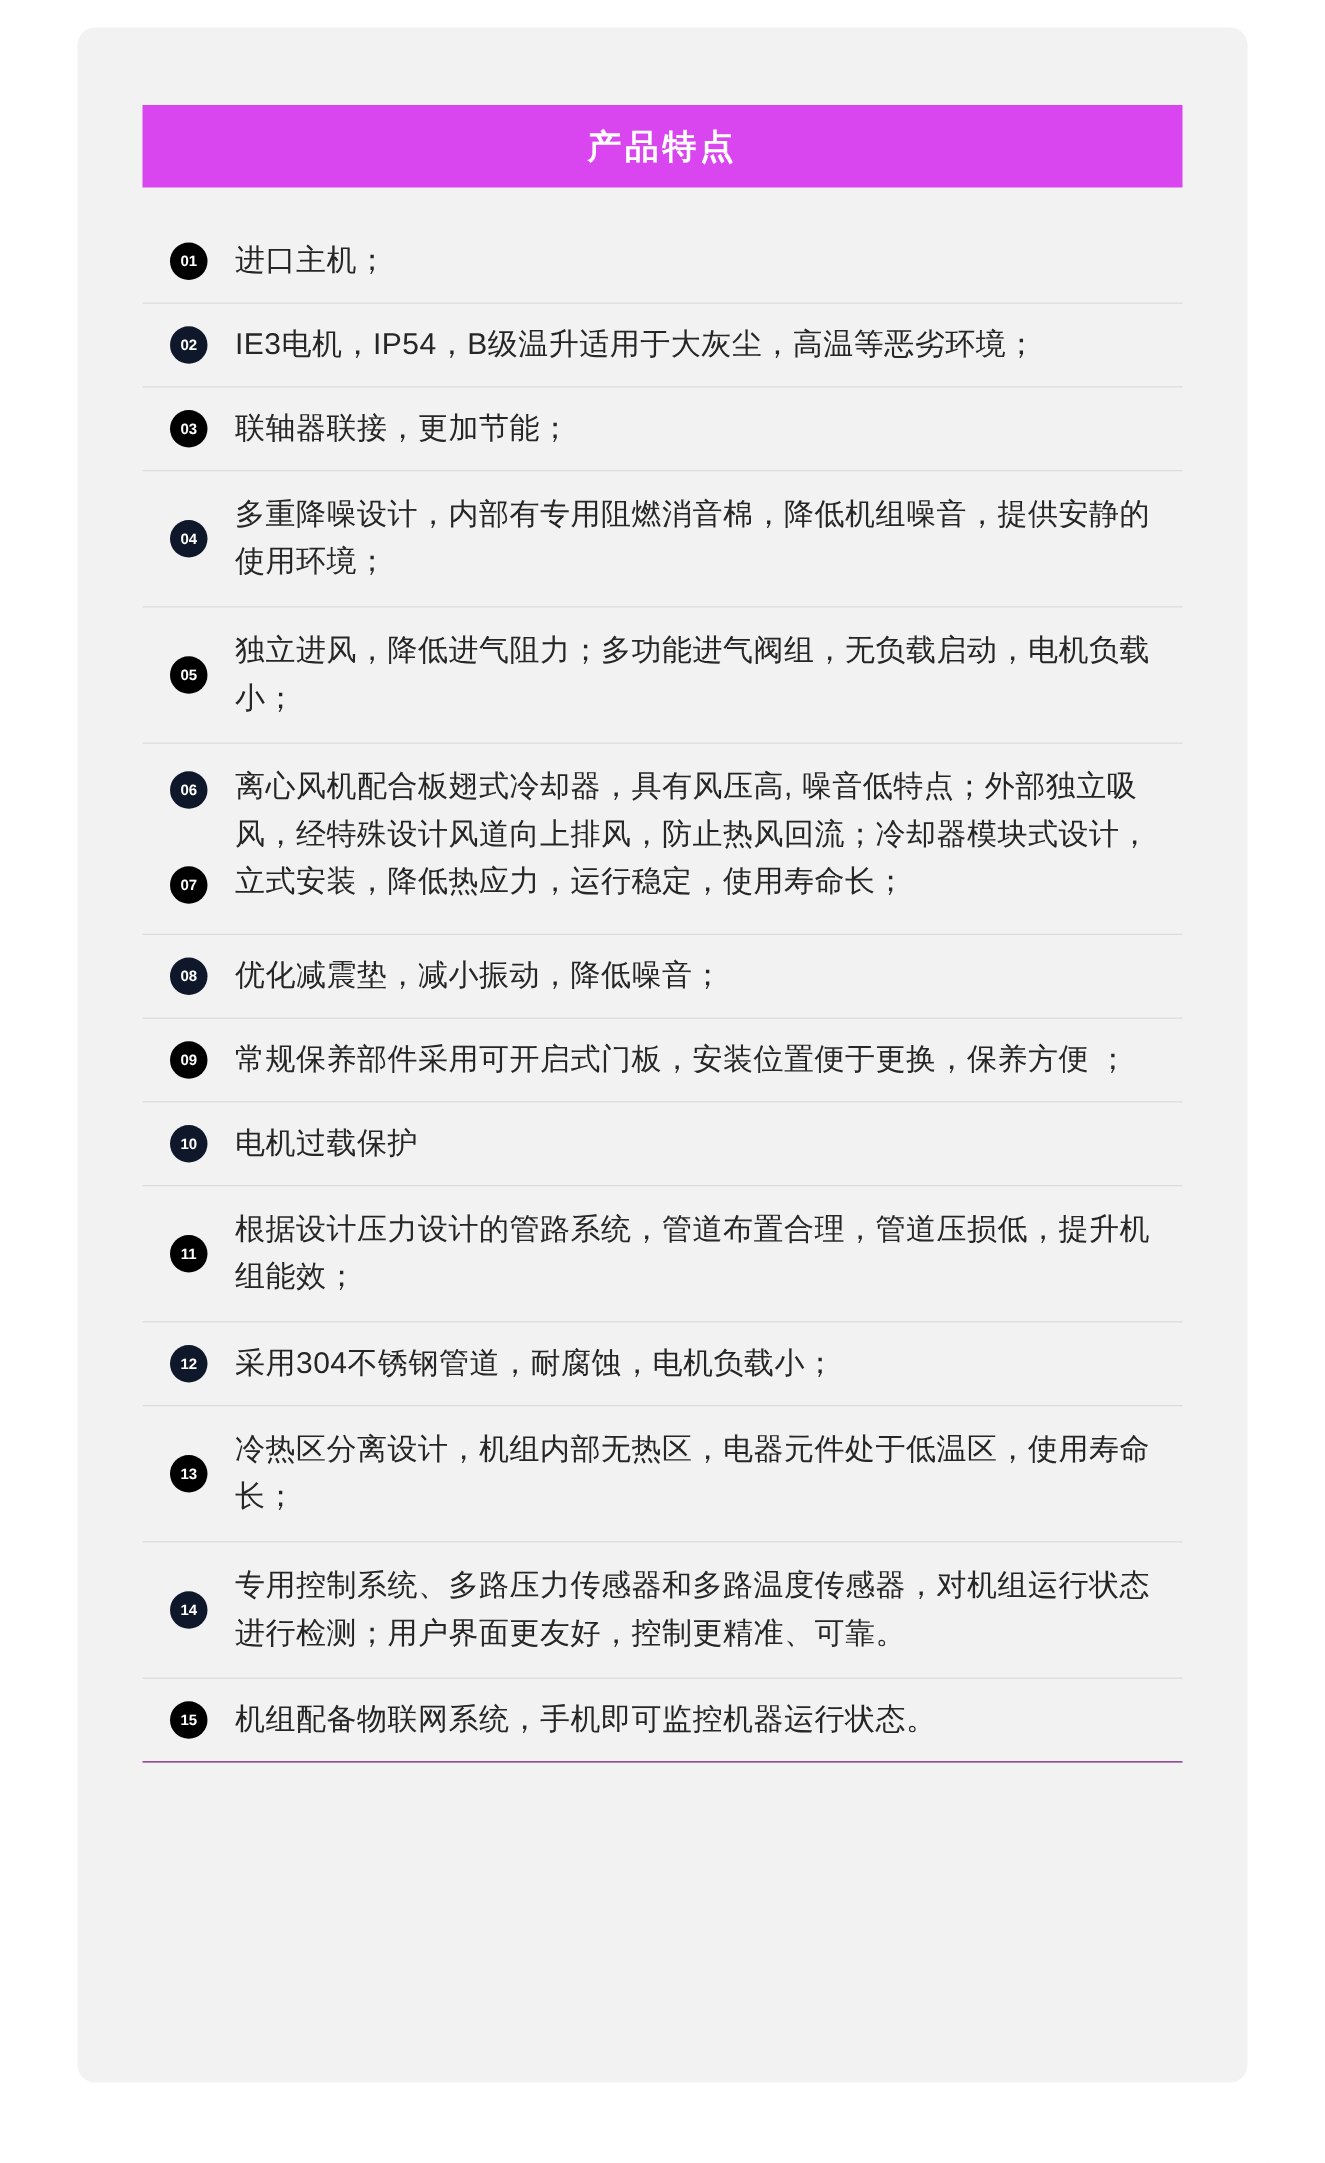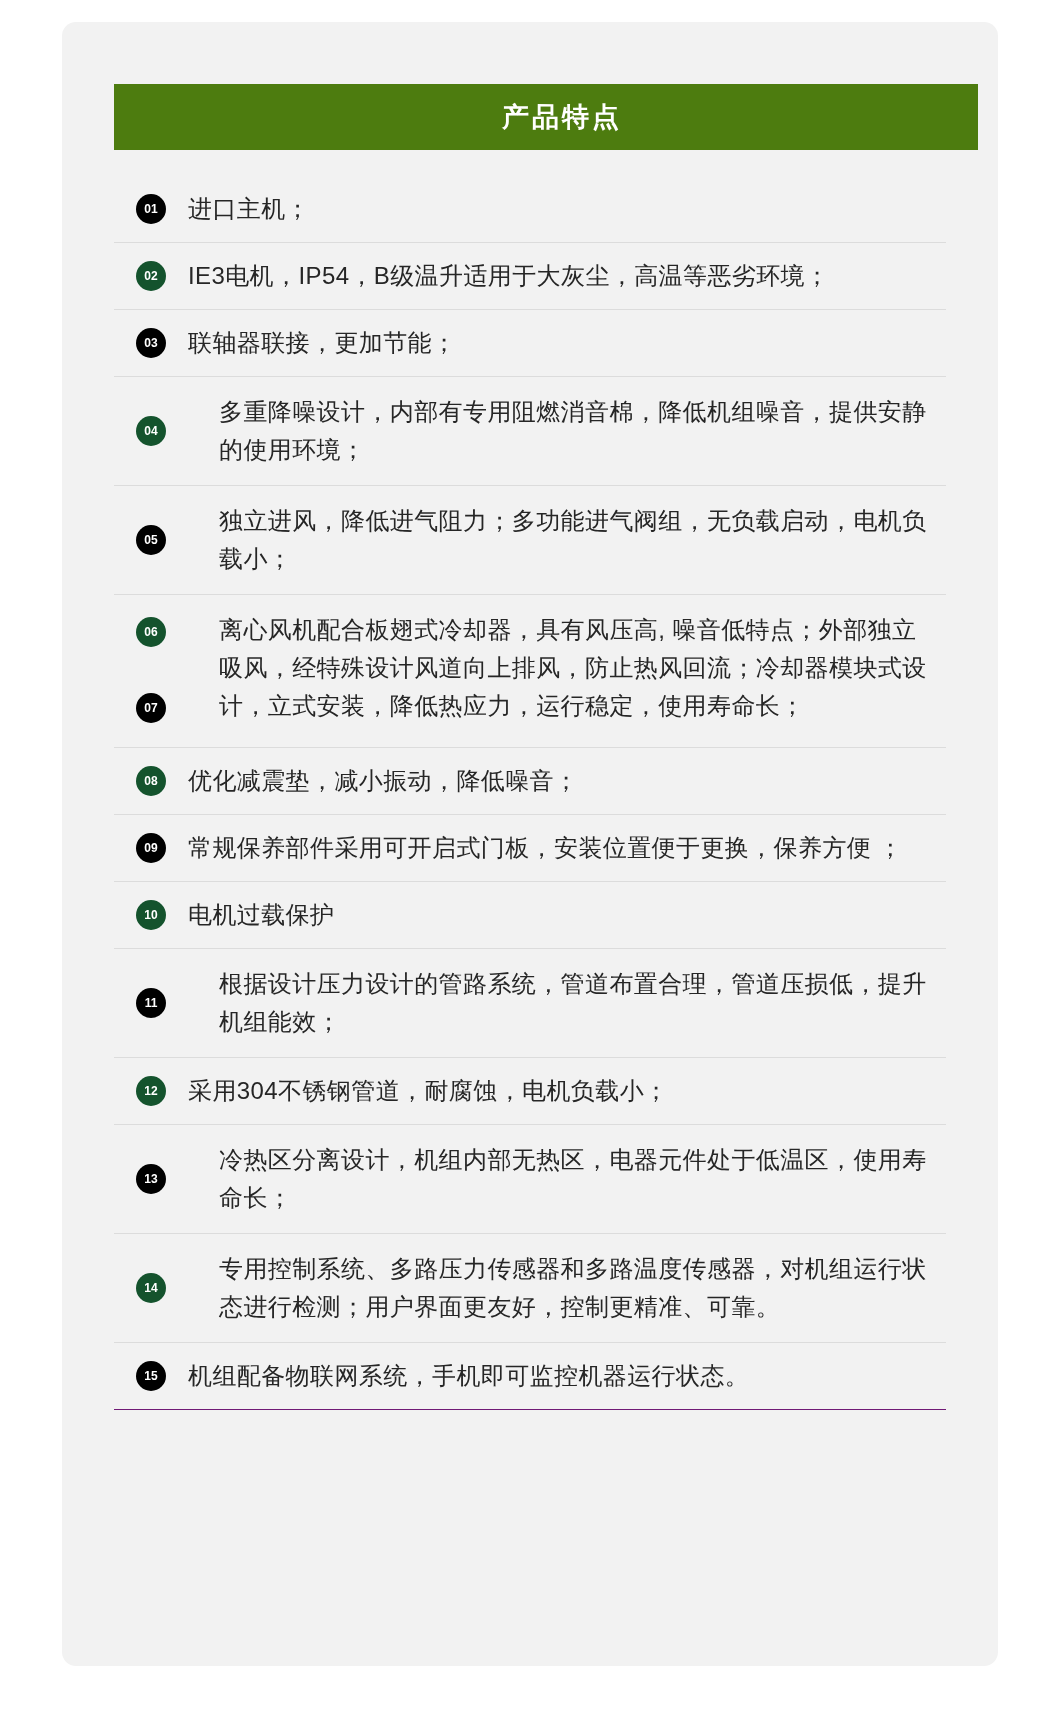--- a/index.html
+++ b/index.html
@@ -29,26 +29,25 @@
     height: 1644px;
     background: #f2f2f2;
     border-radius: 14px;
     box-sizing: border-box;
     padding: 62px 52px 52px 52px;
   }
 
   .title-bar {
     width: 832px;
     height: 66px;
-    background: #4d7c0f;
+    background: #d946ef;
     display: flex;
     align-items: center;
     justify-content: center;
     margin-bottom: 26px;
-    padding-left: 32px;
   }
   .title-bar .title-text {
     color: #ffffff;
     font-size: 27px;
     font-weight: bold;
     letter-spacing: 3px;
   }
 
   .list {
     width: 832px;
@@ -82,41 +81,40 @@
     display: flex;
     align-items: center;
     justify-content: center;
     color: #ffffff;
     font-size: 12px;
     font-weight: bold;
     line-height: 1;
     box-sizing: border-box;
   }
   .badge.green { background: #000000; }
-  .badge.gold  { background: #14532d; }
+  .badge.gold  { background: #0f172a; }
 
   .text-col {
     flex: 1 1 auto;
     color: #262626;
     font-size: 24px;
     line-height: 38px;
     letter-spacing: 0.4px;
     padding: 12px 10px 12px 0;
     box-sizing: border-box;
   }
 
   
   .row.single .text-col {
     padding-top: 14px;
     padding-bottom: 14px;
   }
   .row.multi .text-col {
     padding-top: 16px;
     padding-bottom: 16px;
-    margin-left: 31px;
   }
 
   
   .badge-col.dual {
     flex-direction: column;
     justify-content: space-between;
     align-self: stretch;
     padding: 22px 0 24px 0;
   }
   .badge-col.dual .badge + .badge {

